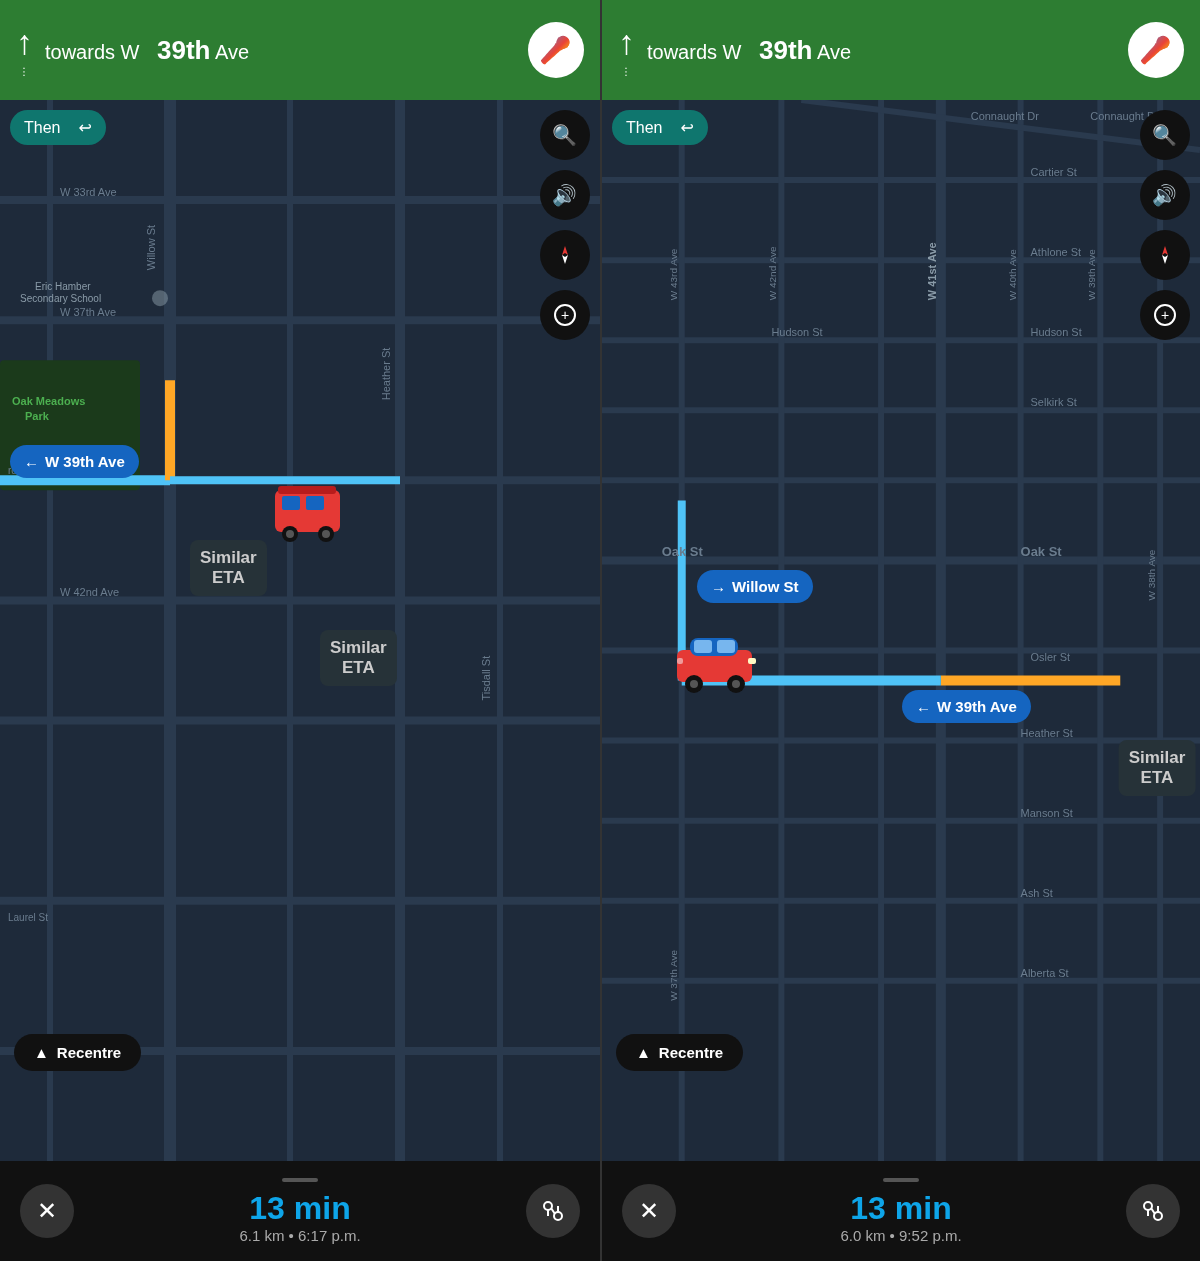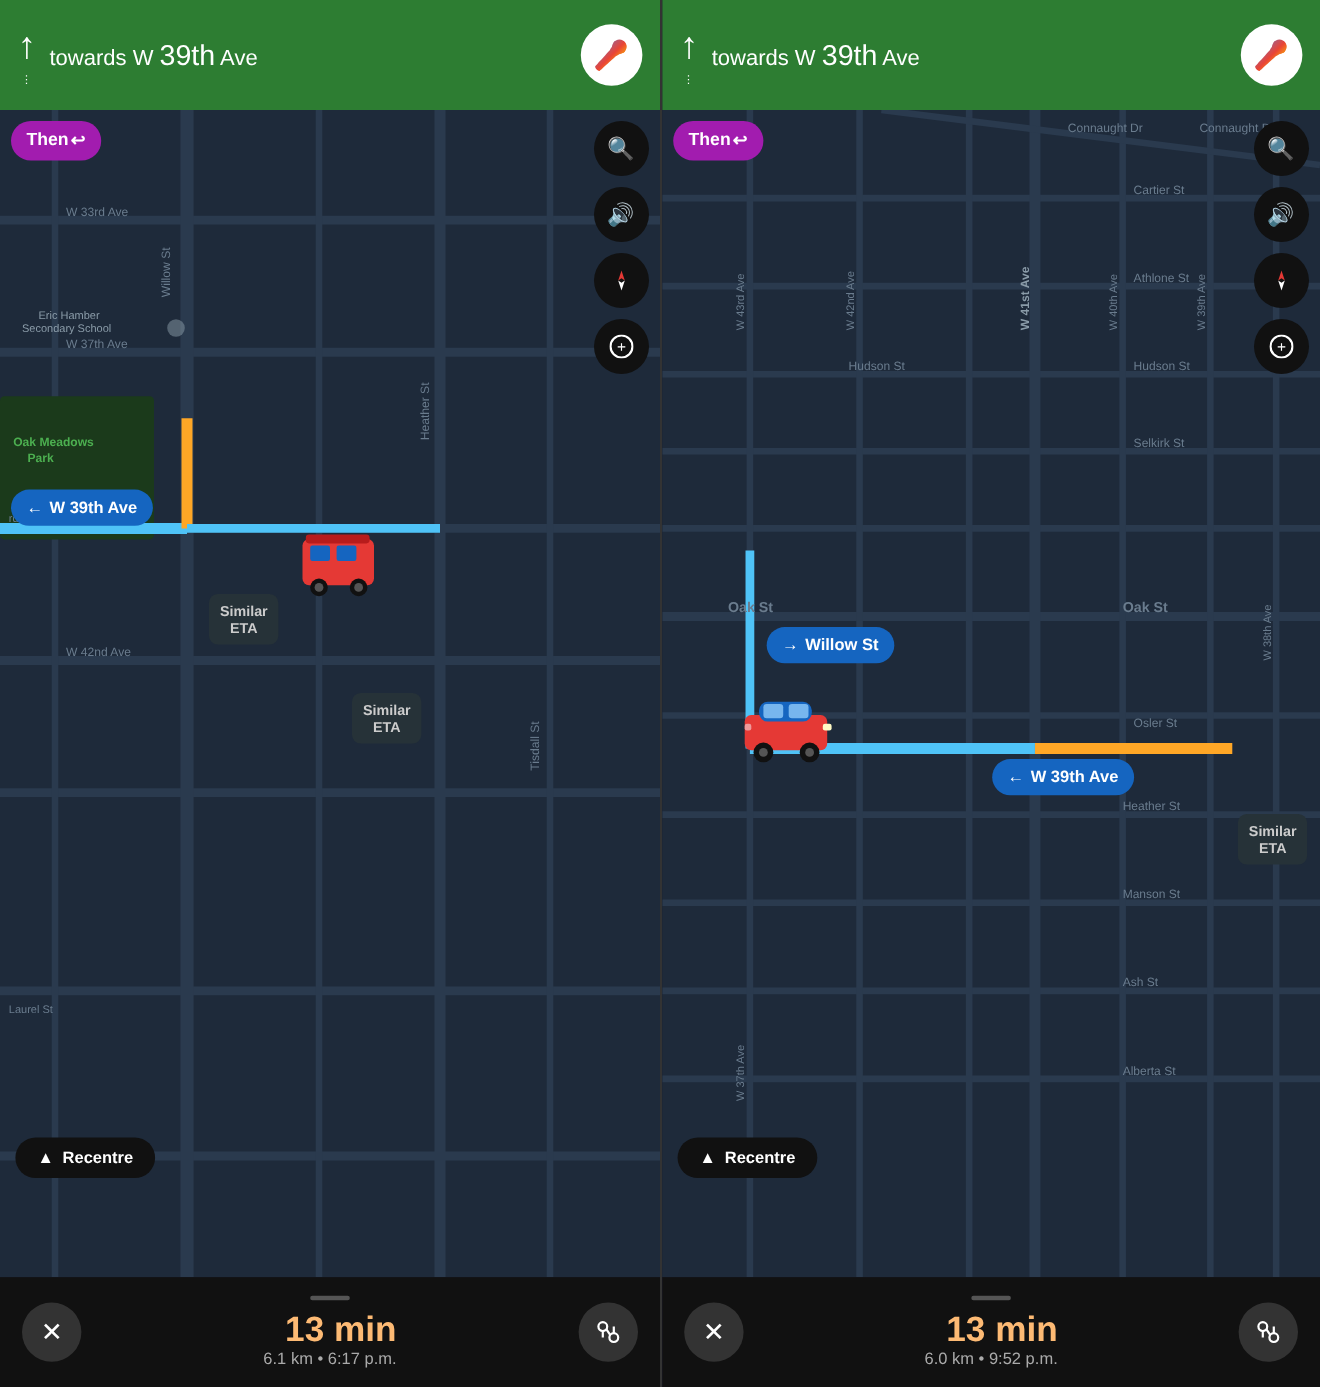--- a/index.html
+++ b/index.html
@@ -48,22 +48,23 @@
     .nav-arrow .dots {
       font-size: 10px;
       letter-spacing: 1px;
     }
     .nav-direction-text {
       flex: 1;
       color: white;
       font-size: 20px;
     }
     .nav-direction-text span.bold {
-      font-weight: 400;
+      font-weight: 700;
       font-size: 26px;
+      margin-left: 12px;
     }
     .mic-button {
       width: 56px;
       height: 56px;
       background: white;
       border-radius: 50%;
       display: flex;
       align-items: center;
       justify-content: center;
       font-size: 24px;
@@ -83,29 +84,29 @@
       position: relative;
       background: #1e2a3a;
       overflow: hidden;
     }
 
     
     .then-pill {
       position: absolute;
       top: 10px;
       left: 10px;
-      background: #a21caf;
+      background: #0f766e;
       color: white;
       border-radius: 20px;
       padding: 8px 14px;
       font-size: 16px;
-      font-weight: 700;
-      display: flex;
-      align-items: center;
-      gap: 2px;
+      font-weight: 400;
+      display: flex;
+      align-items: center;
+      gap: 18px;
       z-index: 20;
     }
 
     
     .map-buttons {
       position: absolute;
       right: 10px;
       top: 10px;
       display: flex;
       flex-direction: column;
@@ -141,21 +142,21 @@
       white-space: nowrap;
     }
 
     
     .similar-eta {
       position: absolute;
       background: #263238;
       color: #ccc;
       border-radius: 8px;
       padding: 8px 10px;
-      font-size: 13px;
+      font-size: 17px;
       font-weight: 600;
       z-index: 24;
       text-align: center;
     }
 
     
     .vehicle {
       position: absolute;
       z-index: 26;
       font-size: 48px;
@@ -195,24 +196,23 @@
       display: flex;
       align-items: center;
       justify-content: center;
       color: white;
       font-size: 24px;
     }
     .eta-info {
       text-align: center;
     }
     .eta-time {
-      color: #fdba74;
+      color: #0ea5e9;
       font-size: 32px;
       font-weight: 700;
-      text-align: right;
     }
     .eta-details {
       color: #aaa;
       font-size: 15px;
     }
     .routes-btn {
       width: 54px;
       height: 54px;
       background: #333;
       border-radius: 50%;

